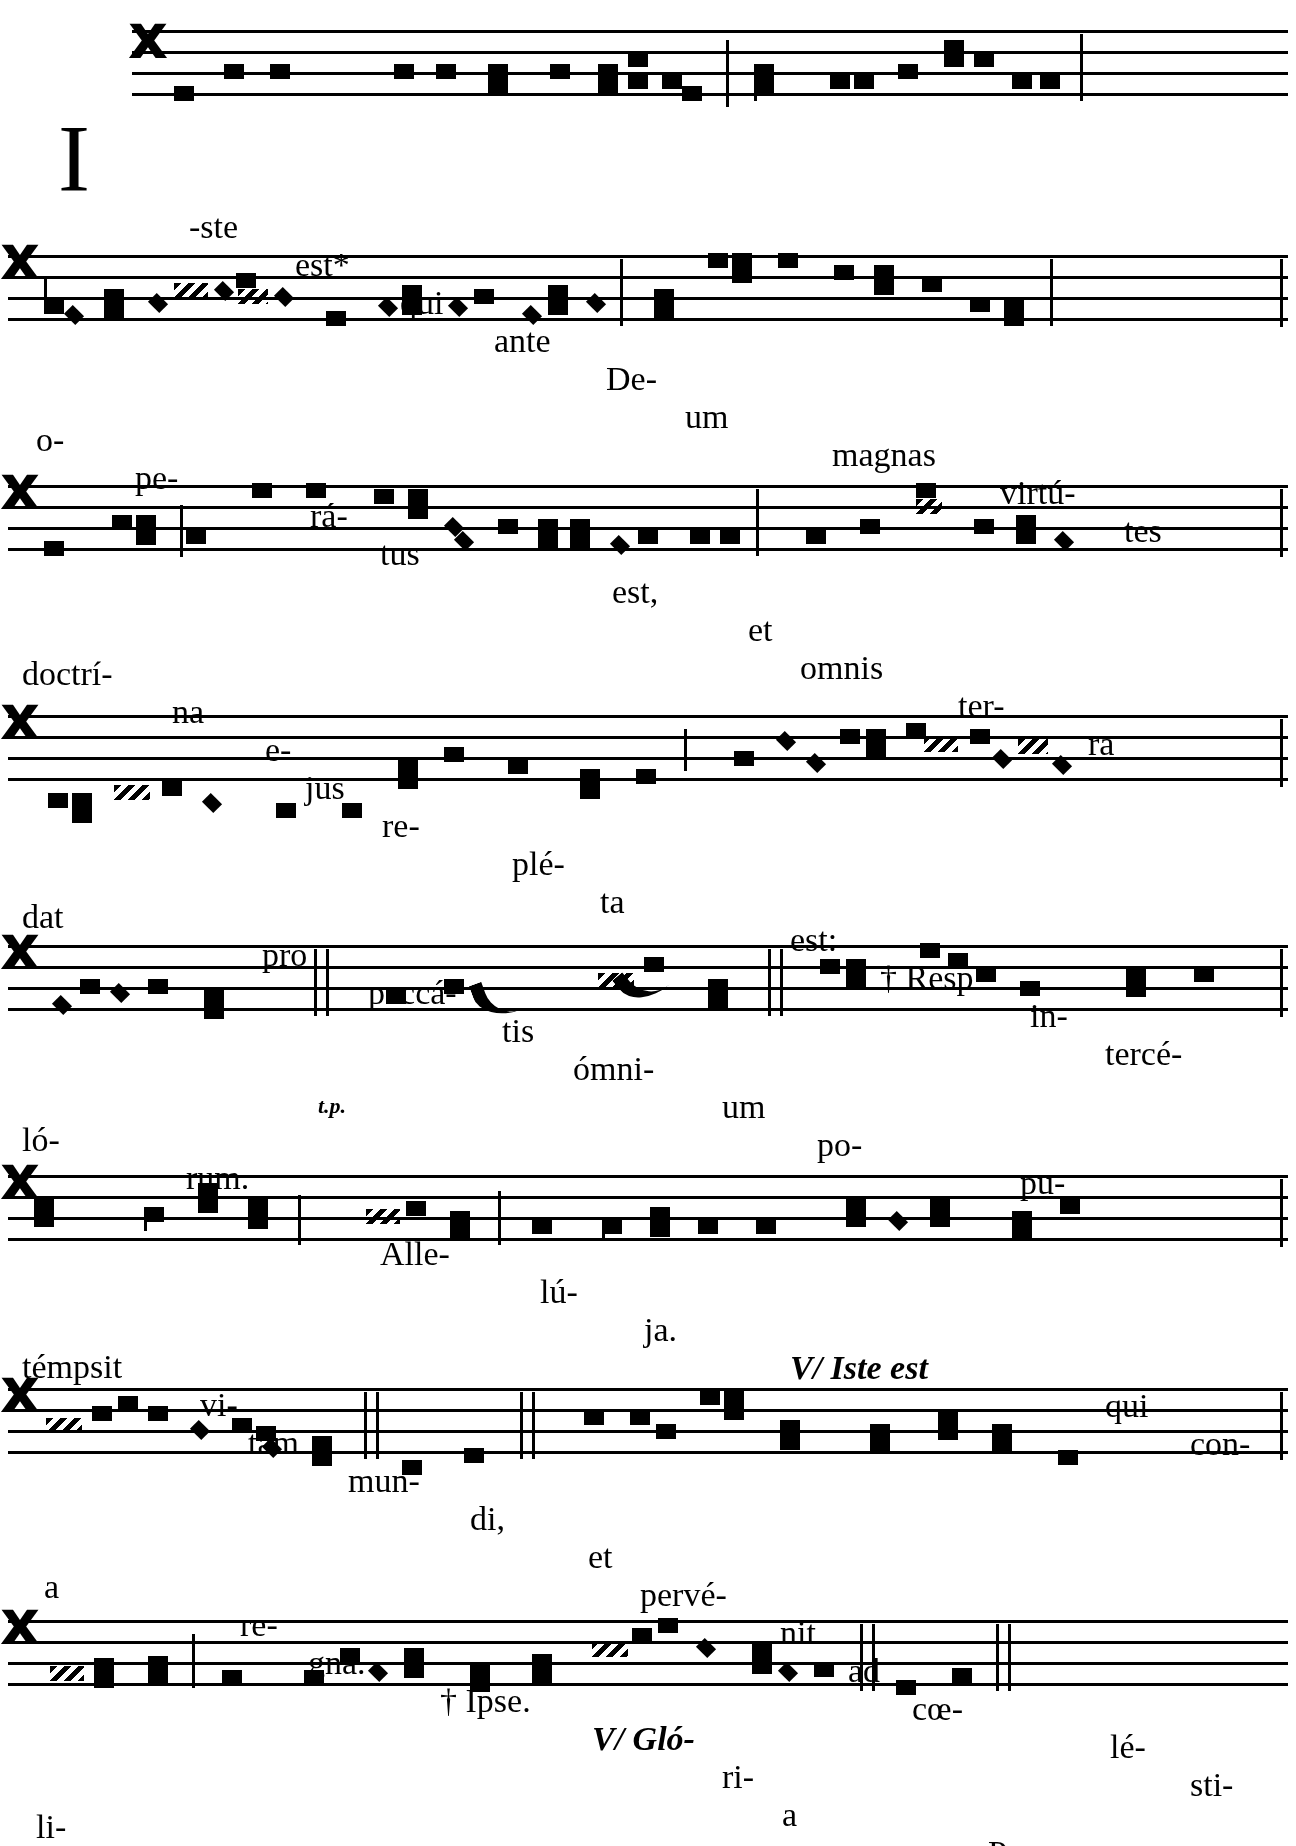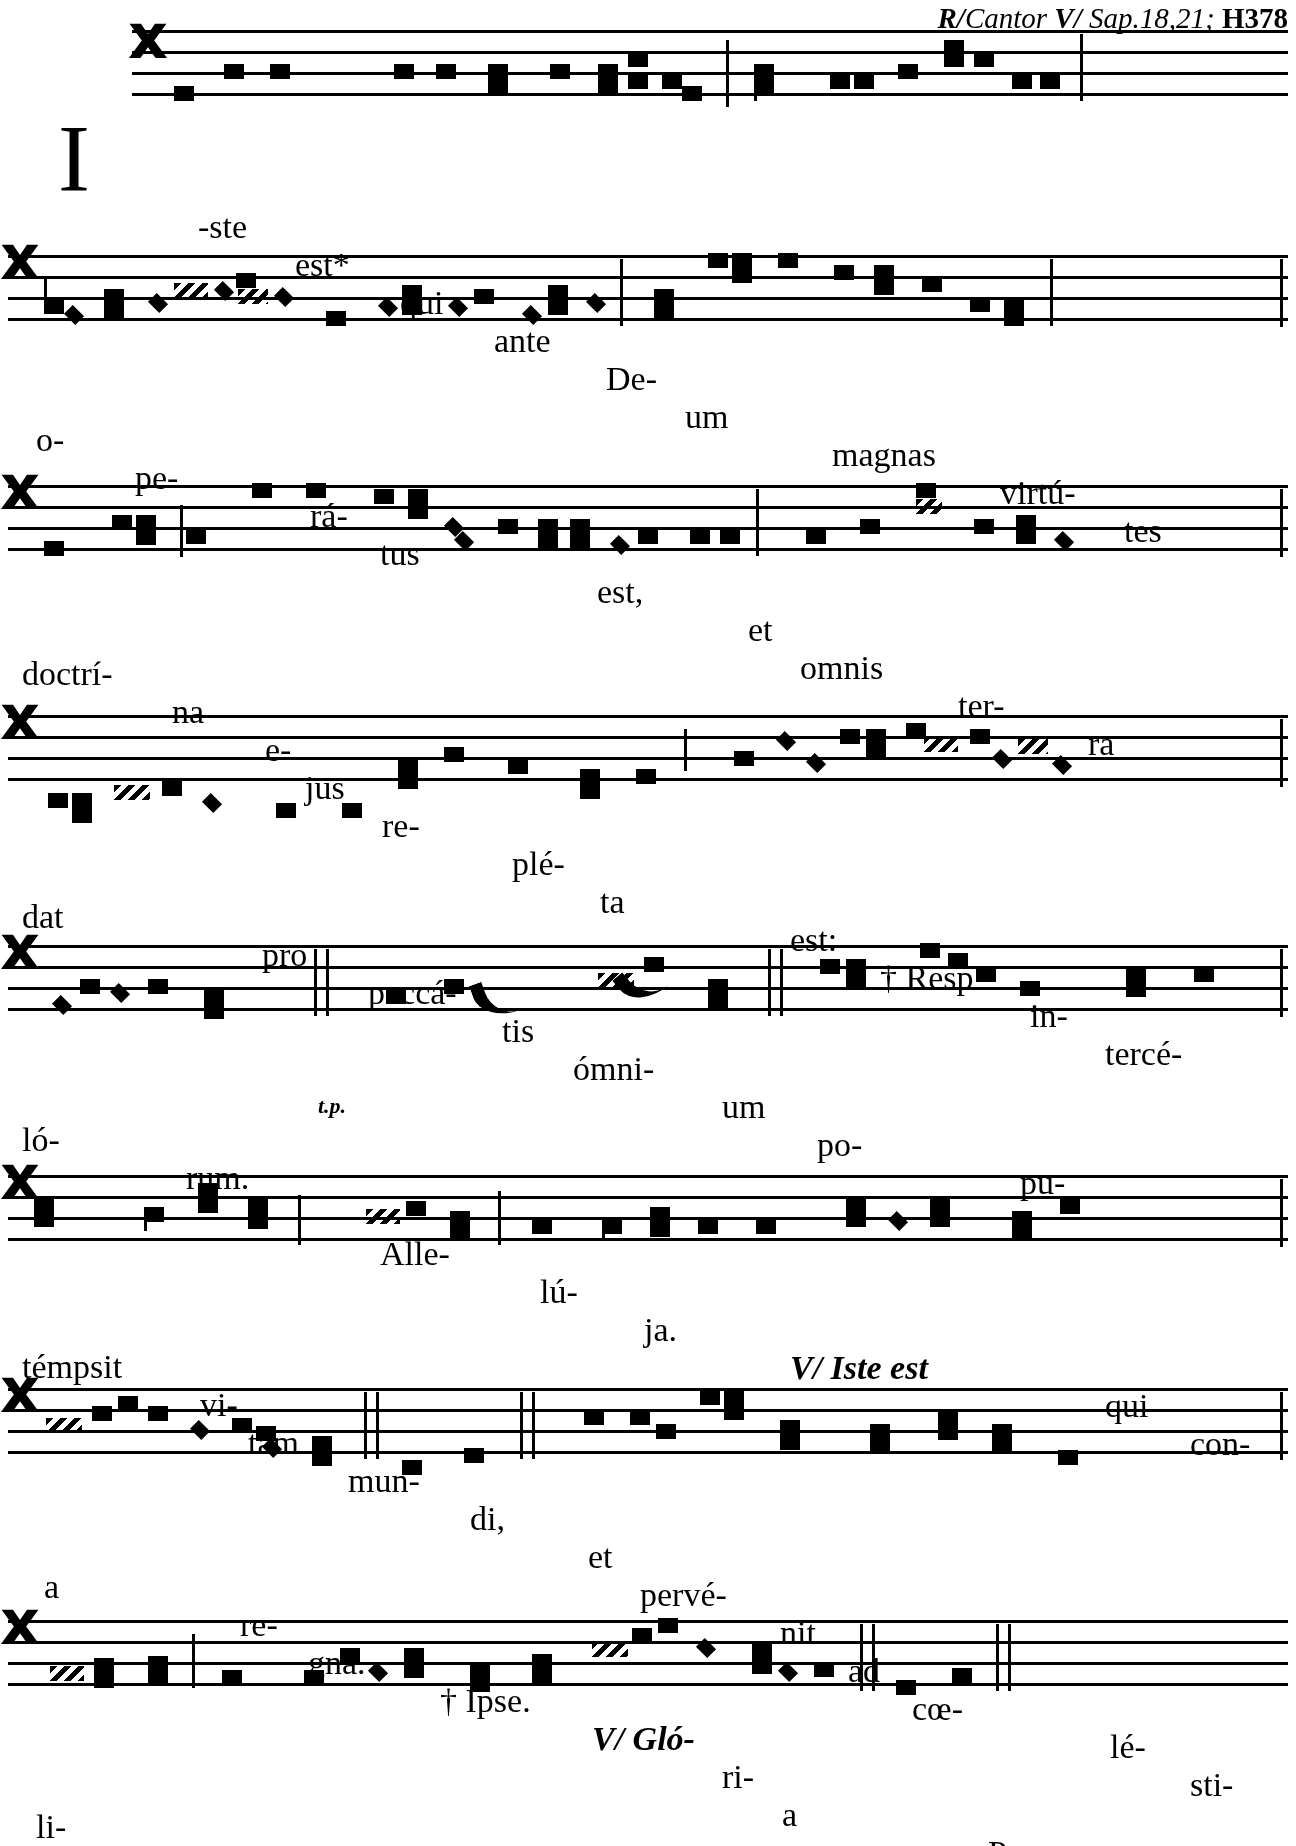--- a/index.html
+++ b/index.html
@@ -130,26 +130,20 @@
   }
   .textline .syl { position: absolute; }
   .textline .tp { font-size: 22px; font-style: italic; font-weight: bold; }
   .vsign { font-weight: bold; font-style: italic; }
 </style>
 </head>
 <body>
 
 <div class="page">
 
-  <div class="header">
-    <span class="rbar">R/</span><span class="ref">Cantor</span>
-    <span class="vbar">V/</span>
-    <span class="ref">Sap.18,21;</span>
-    <span class="hid">H378</span>
-  </div>
 
 
   <div class="dropcap">I</div>
 
   <div class="system" style="top:30px">
     <div class="staff" style="left:132px; width:1156px; top:0">
       <div class="line l1"></div>
         <div class="line l2"></div>
         <div class="line l3"></div>
         <div class="line l4"></div>
@@ -177,21 +171,21 @@
       <i class="nq" style="left:722px; top:44px"></i>
       <i class="nq" style="left:766px; top:34px"></i>
       <i class="nq" style="left:812px; top:22px"></i>
       <i class="nq" style="left:812px; top:10px"></i>
       <i class="nq" style="left:842px; top:22px"></i>
       <i class="nq" style="left:880px; top:44px"></i>
       <i class="nq" style="left:908px; top:44px"></i>
       <div class="divmaj" style="left:948px; top:4px"></div>
     </div>
     <div class="textline" style="top:140px">
-      <span class="syl" style="left:198px">-ste</span>
+      <span class="syl" style="left:189px">-ste</span>
       <span class="syl" style="left:295px">est*</span>
       <span class="syl" style="left:400px">qui</span>
       <span class="syl" style="left:494px">ante</span>
       <span class="syl" style="left:606px">De-</span>
       <span class="syl" style="left:685px">um</span>
       <span class="syl" style="left:832px">magnas</span>
       <span class="syl" style="left:1000px">virtú-</span>
       <span class="syl" style="left:1124px">tes</span>
     </div>
   </div>
@@ -239,21 +233,21 @@
       <i class="nq" style="left:996px; top:42px"></i>
       <i class="nq" style="left:996px; top:56px"></i>
       <div class="divmaj" style="left:1042px; top:4px"></div>
       <div class="divmin" style="left:1272px; top:4px; height:68px"></div>
     </div>
     <div class="textline" style="top:128px">
       <span class="syl" style="left:36px">o-</span>
       <span class="syl" style="left:135px">pe-</span>
       <span class="syl" style="left:310px">rá-</span>
       <span class="syl" style="left:380px">tus</span>
-      <span class="syl" style="left:597px">est,</span>
+      <span class="syl" style="left:612px">est,</span>
       <span class="syl" style="left:748px">et</span>
       <span class="syl" style="left:800px">omnis</span>
       <span class="syl" style="left:958px">ter-</span>
       <span class="syl" style="left:1088px">ra</span>
     </div>
   </div>
 
   <div class="system" style="top:485px">
     <div class="staff" style="left:8px; width:1280px; top:0">
       <div class="line l1"></div>

